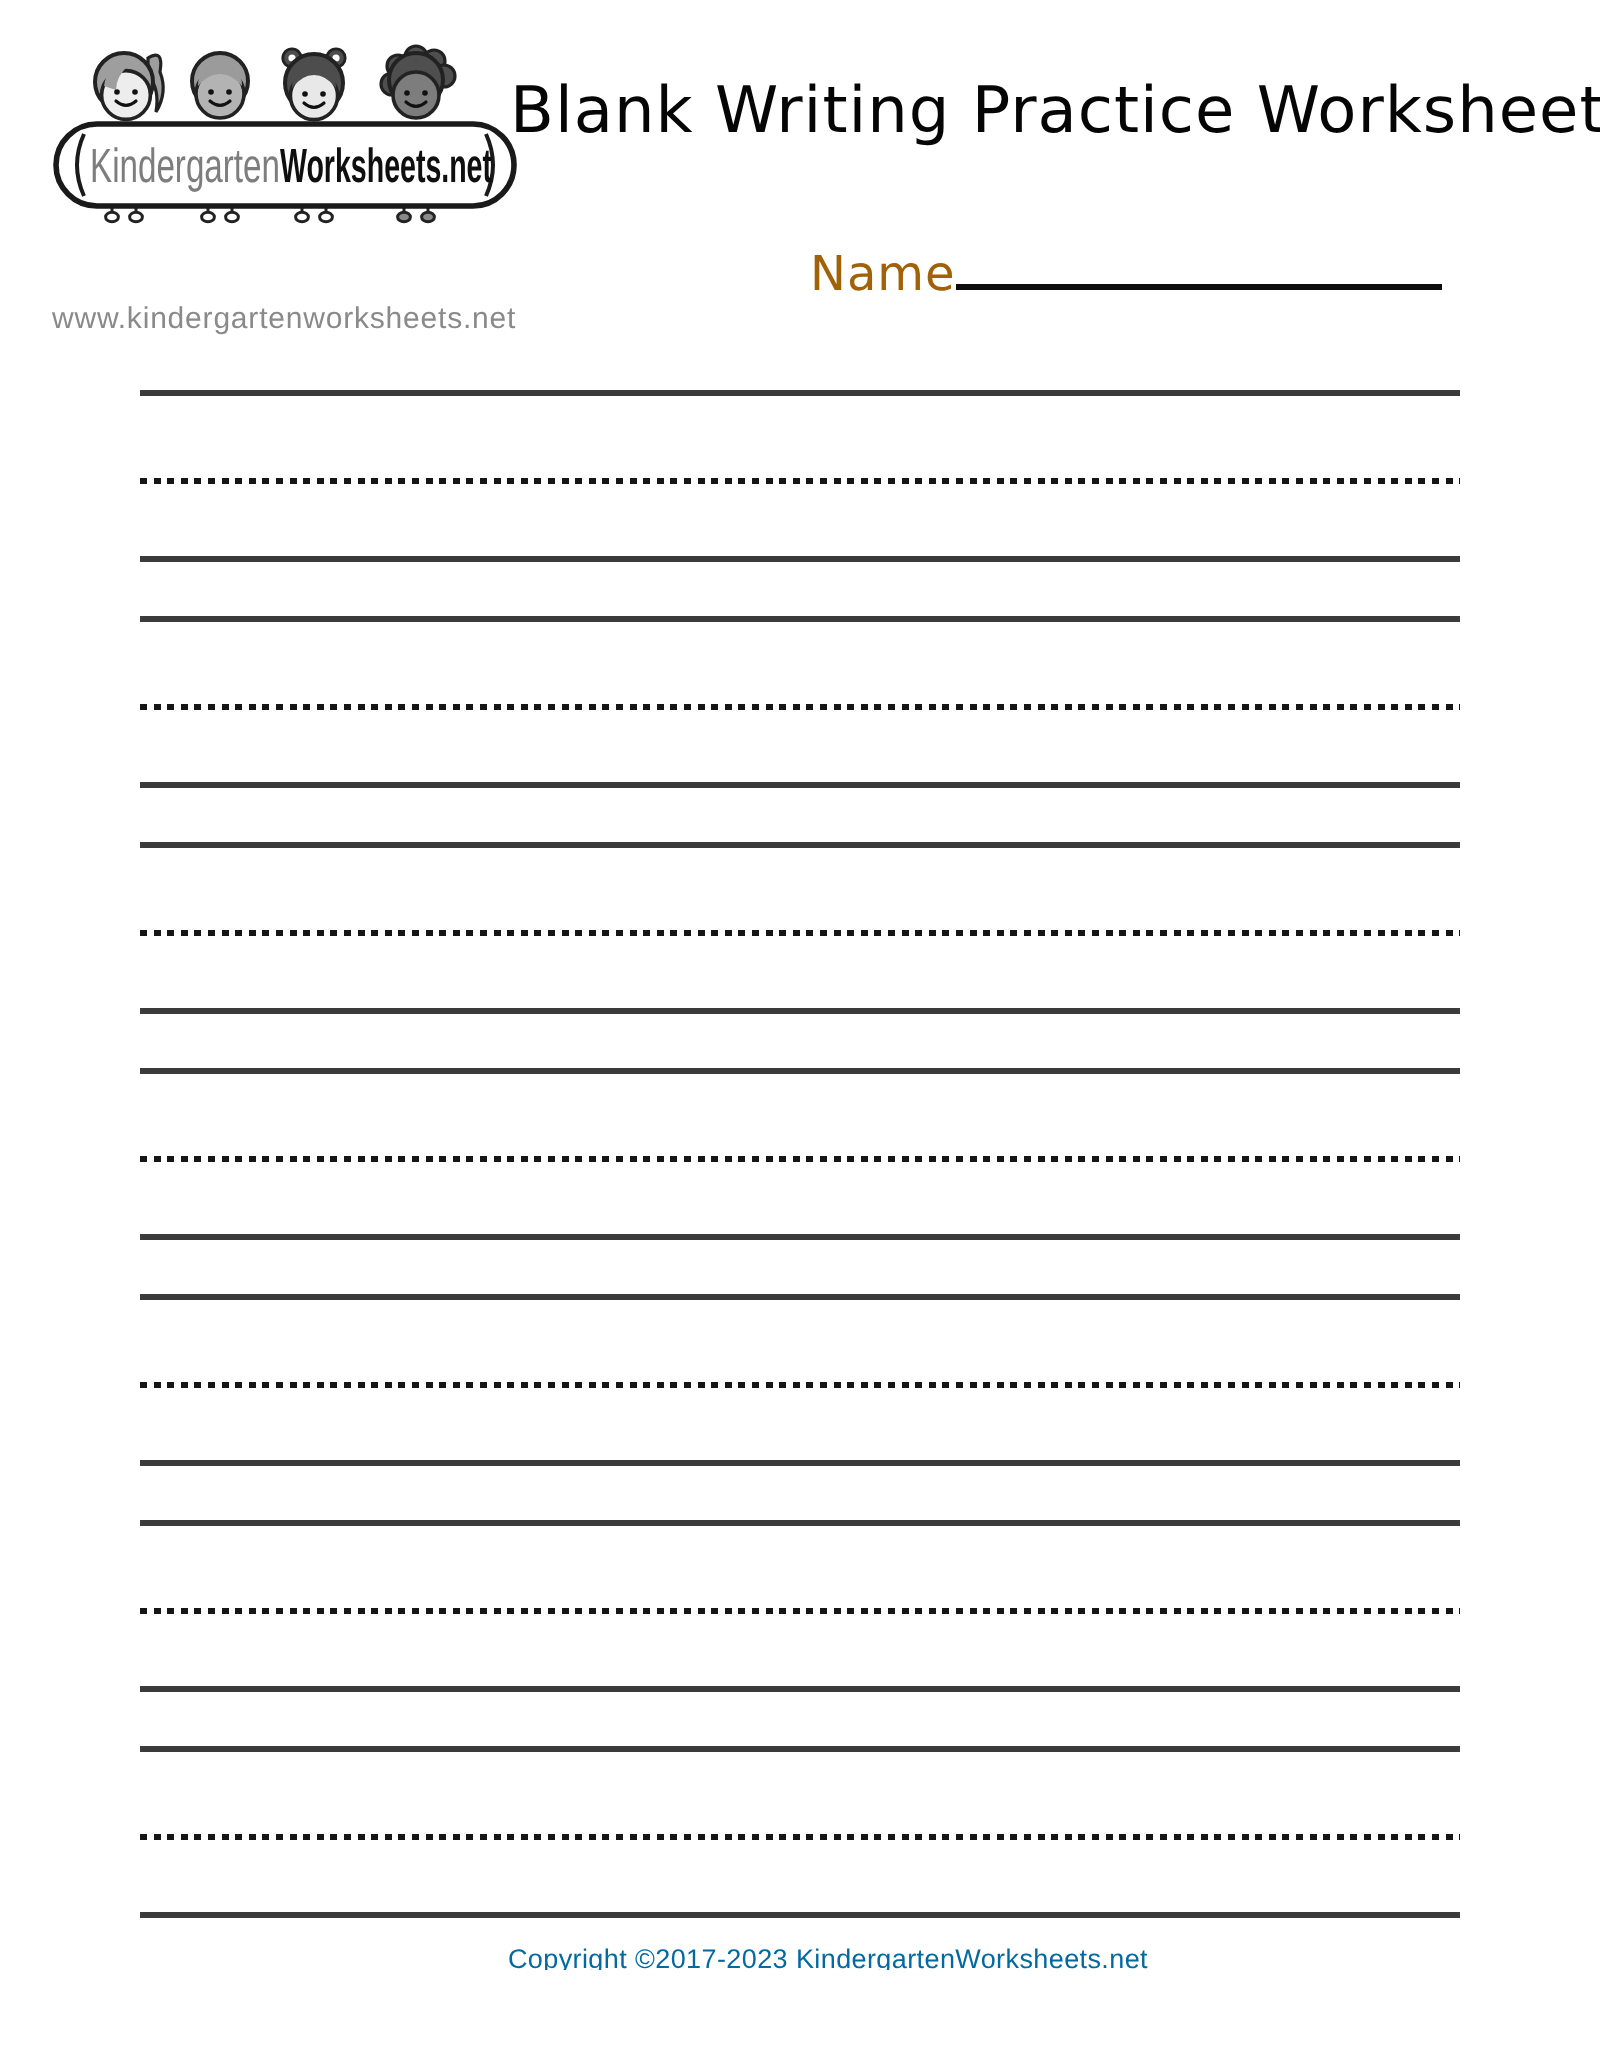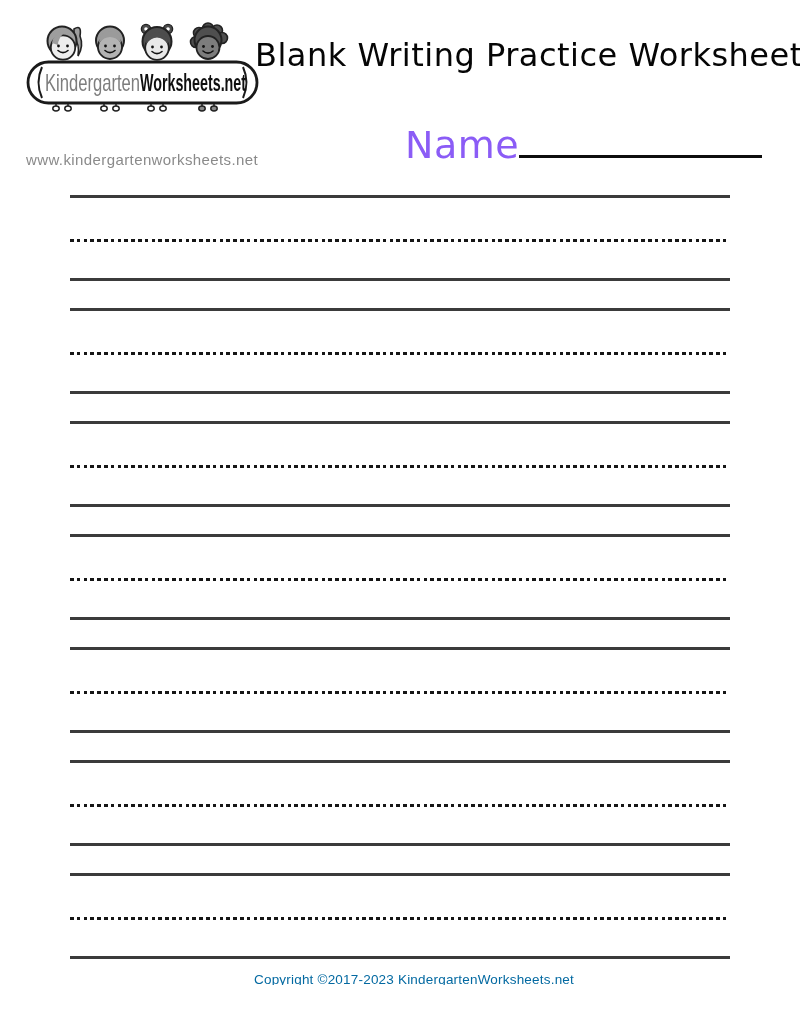--- a/index.html
+++ b/index.html
@@ -14,21 +14,21 @@
     font-size:15px;letter-spacing:.4px;color:#8a8a8a;margin-top:37px;
   }
   
   .title{
     position:absolute;left:255px;top:36px;width:525px;margin:0;
     text-align:center;font-size:32px;font-weight:400;color:#050505;
     letter-spacing:.5px;white-space:nowrap;
     font-family:"DejaVu Sans","Liberation Sans",sans-serif;
   }
   .name-row{position:absolute;left:405px;top:123px;white-space:nowrap;}
-  .name-label{font-size:38px;color:#8b5cf6;letter-spacing:.5px;
+  .name-label{font-size:24px;color:#a16207;letter-spacing:.5px;
     font-family:"DejaVu Sans","Liberation Sans",sans-serif;margin-top:22px;}
   .name-underline{
     display:inline-block;width:243px;height:2px;
     border-bottom:3px solid #0d0d0d;vertical-align:baseline;
   }
   
   .lines{position:absolute;left:70px;top:195px;width:660px;}
   .line-group{position:relative;height:86px;margin-bottom:27px;}
   .line-group:last-child{margin-bottom:0;}
   .ls{position:absolute;left:0;right:0;height:3px;background:#3b3b3b;}

